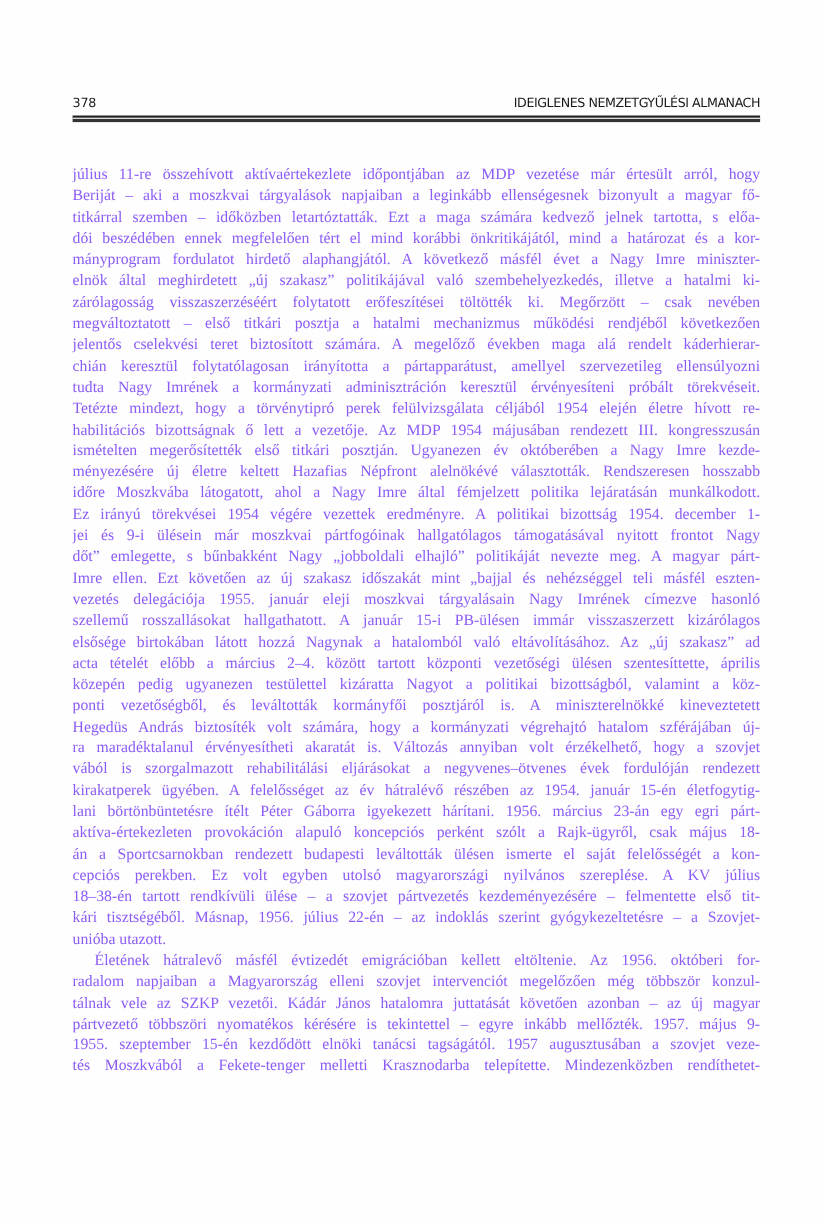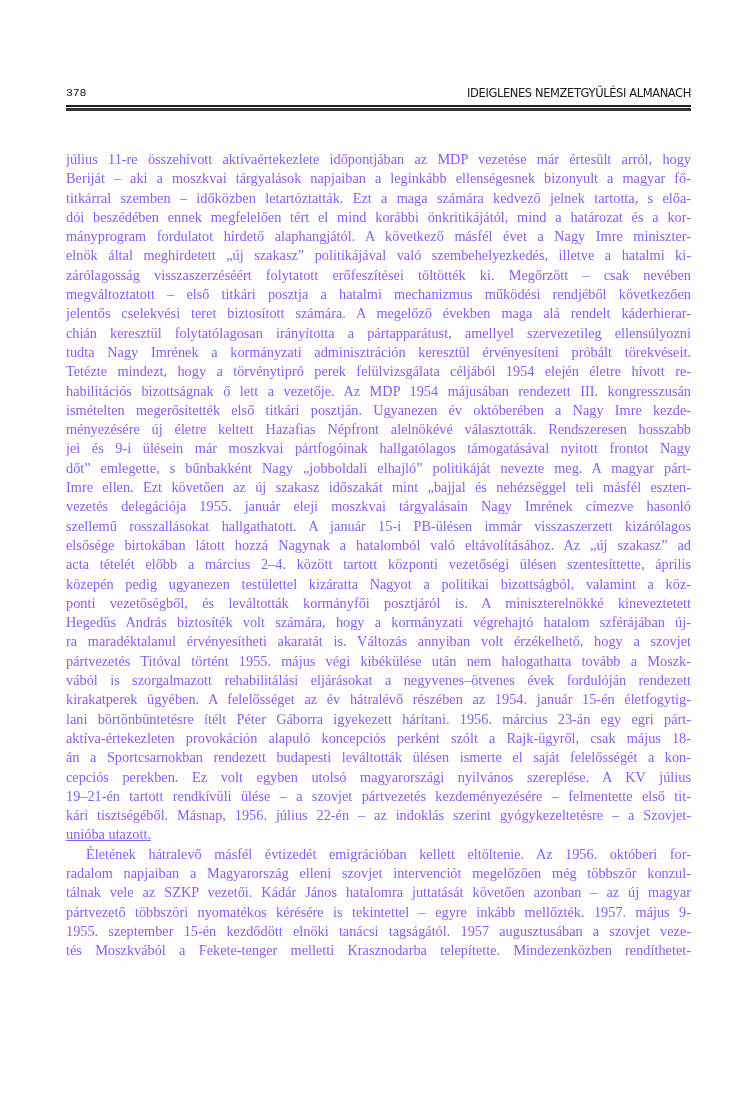--- a/index.html
+++ b/index.html
@@ -22,21 +22,20 @@
       height: 16px;
       font-family: "DejaVu Sans", sans-serif;
       font-size: 11.5px;
       color: #1a1a1a;
       letter-spacing: -0.2px;
     }
     .page-number {
       position: absolute;
       left: 0;
       top: 0;
-      font-family: Liberation Mono, monospace;
     }
     .running-title {
       position: absolute;
       right: 0;
       top: 0;
       white-space: nowrap;
       letter-spacing: -0.4px;
     }
     .header-rule {
       position: absolute;
@@ -61,21 +60,20 @@
     .line {
       display: block;
       white-space: nowrap;
       text-align: justify;
       text-align-last: justify;
       height: 19.3px;
       overflow: hidden;
     }
     .line.last {
       text-align-last: left;
-      text-decoration: underline;
     }
     .line.indent {
       text-indent: 20px;
     }
   </style>
 </head>
 <body>
 
 <div class="page-header">
   <span class="page-number">378</span>
@@ -92,39 +90,40 @@
     <span class="line">elnök által meghirdetett „új szakasz” politikájával való szembehelyezkedés, illetve a hatalmi ki-</span>
     <span class="line">zárólagosság visszaszerzéséért folytatott erőfeszítései töltötték ki. Megőrzött – csak nevében</span>
     <span class="line">megváltoztatott – első titkári posztja a hatalmi mechanizmus működési rendjéből következően</span>
     <span class="line">jelentős cselekvési teret biztosított számára. A megelőző években maga alá rendelt káderhierar-</span>
     <span class="line">chián keresztül folytatólagosan irányította a pártapparátust, amellyel szervezetileg ellensúlyozni</span>
     <span class="line">tudta Nagy Imrének a kormányzati adminisztráción keresztül érvényesíteni próbált törekvéseit.</span>
     <span class="line">Tetézte mindezt, hogy a törvénytipró perek felülvizsgálata céljából 1954 elején életre hívott re-</span>
     <span class="line">habilitációs bizottságnak ő lett a vezetője. Az MDP 1954 májusában rendezett III. kongresszusán</span>
     <span class="line">ismételten megerősítették első titkári posztján. Ugyanezen év októberében a Nagy Imre kezde-</span>
     <span class="line">ményezésére új életre keltett Hazafias Népfront alelnökévé választották. Rendszeresen hosszabb</span>
+    <span class="line">időre Moszkvába látogatott, ahol a Nagy Imre által fémjelzett politika lejáratásán munkálkodott.</span>
+    <span class="line">Ez irányú törekvései 1954 végére vezettek eredményre. A politikai bizottság 1954. december 1-</span>
     <span class="line">jei és 9-i ülésein már moszkvai pártfogóinak hallgatólagos támogatásával nyitott frontot Nagy</span>
     <span class="line">dőt” emlegette, s bűnbakként Nagy „jobboldali elhajló” politikáját nevezte meg. A magyar párt-</span>
     <span class="line">Imre ellen. Ezt követően az új szakasz időszakát mint „bajjal és nehézséggel teli másfél eszten-</span>
     <span class="line">vezetés delegációja 1955. január eleji moszkvai tárgyalásain Nagy Imrének címezve hasonló</span>
     <span class="line">szellemű rosszallásokat hallgathatott. A január 15-i PB-ülésen immár visszaszerzett kizárólagos</span>
     <span class="line">elsősége birtokában látott hozzá Nagynak a hatalomból való eltávolításához. Az „új szakasz” ad</span>
     <span class="line">acta tételét előbb a március 2–4. között tartott központi vezetőségi ülésen szentesíttette, április</span>
     <span class="line">közepén pedig ugyanezen testülettel kizáratta Nagyot a politikai bizottságból, valamint a köz-</span>
     <span class="line">ponti vezetőségből, és leváltották kormányfői posztjáról is. A miniszterelnökké kineveztetett</span>
     <span class="line">Hegedüs András biztosíték volt számára, hogy a kormányzati végrehajtó hatalom szférájában új-</span>
     <span class="line">ra maradéktalanul érvényesítheti akaratát is. Változás annyiban volt érzékelhető, hogy a szovjet</span>
-    <span class="line">pártvezetés Titóval történt 1955. május végi kibékülése után nem halogathatta tovább a Moszk-</span>
     <span class="line">vából is szorgalmazott rehabilitálási eljárásokat a negyvenes–ötvenes évek fordulóján rendezett</span>
     <span class="line">kirakatperek ügyében. A felelősséget az év hátralévő részében az 1954. január 15-én életfogytig-</span>
     <span class="line">lani börtönbüntetésre ítélt Péter Gáborra igyekezett hárítani. 1956. március 23-án egy egri párt-</span>
     <span class="line">aktíva-értekezleten provokáción alapuló koncepciós perként szólt a Rajk-ügyről, csak május 18-</span>
     <span class="line">án a Sportcsarnokban rendezett budapesti leváltották ülésen ismerte el saját felelősségét a kon-</span>
     <span class="line">cepciós perekben. Ez volt egyben utolsó magyarországi nyilvános szereplése. A KV július</span>
-    <span class="line">19–21-én tartott rendkívüli ülése – a szovjet pártvezetés kezdeményezésére – felmentette első tit-</span>
+    <span class="line">18–38-én tartott rendkívüli ülése – a szovjet pártvezetés kezdeményezésére – felmentette első tit-</span>
     <span class="line">kári tisztségéből. Másnap, 1956. július 22-én – az indoklás szerint gyógykezeltetésre – a Szovjet-</span>
     <span class="line last">unióba utazott.</span>
     <span class="line indent">Életének hátralevő másfél évtizedét emigrációban kellett eltöltenie. Az 1956. októberi for-</span>
     <span class="line">radalom napjaiban a Magyarország elleni szovjet intervenciót megelőzően még többször konzul-</span>
     <span class="line">tálnak vele az SZKP vezetői. Kádár János hatalomra juttatását követően azonban – az új magyar</span>
     <span class="line">pártvezető többszöri nyomatékos kérésére is tekintettel – egyre inkább mellőzték. 1957. május 9-</span>
     <span class="line">1955. szeptember 15-én kezdődött elnöki tanácsi tagságától. 1957 augusztusában a szovjet veze-</span>
     <span class="line">tés Moszkvából a Fekete-tenger melletti Krasznodarba telepítette. Mindezenközben rendíthetet-</span>
   </div>
 

